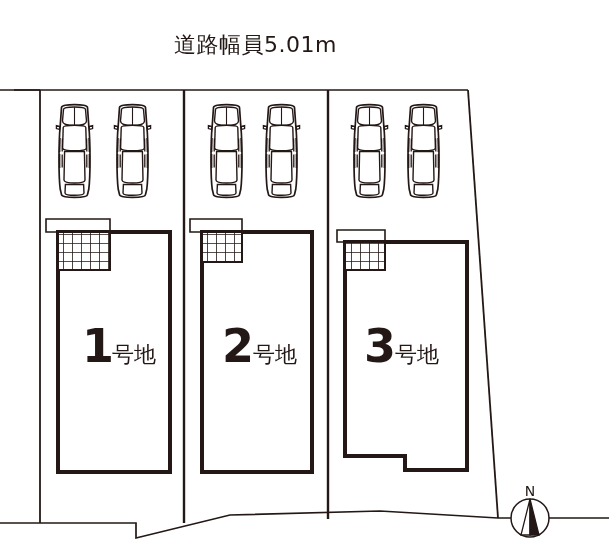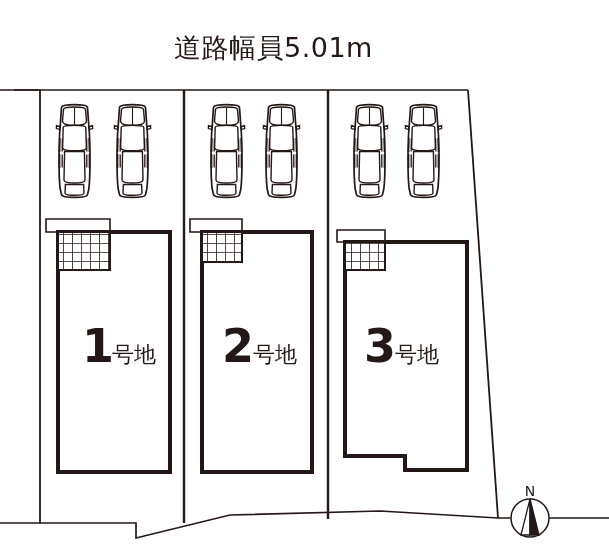--- a/index.html
+++ b/index.html
@@ -12,21 +12,21 @@
     position:relative;
   }
   #plan-root{
     position:relative;
     width:609px;height:555px;
     background:#ffffff;
   }
   .road-label{
     position:absolute;
     left:174px; top:30px;
-    font-size:27px;
+    font-size:22px;
     letter-spacing:0.5px;
     color:#231815;
     font-family:"DejaVu Sans","Liberation Sans",sans-serif;
     white-space:nowrap;
     user-select:none;
   }
   svg#site-plan{
     position:absolute;
     left:0; top:0;
     width:609px; height:555px;

